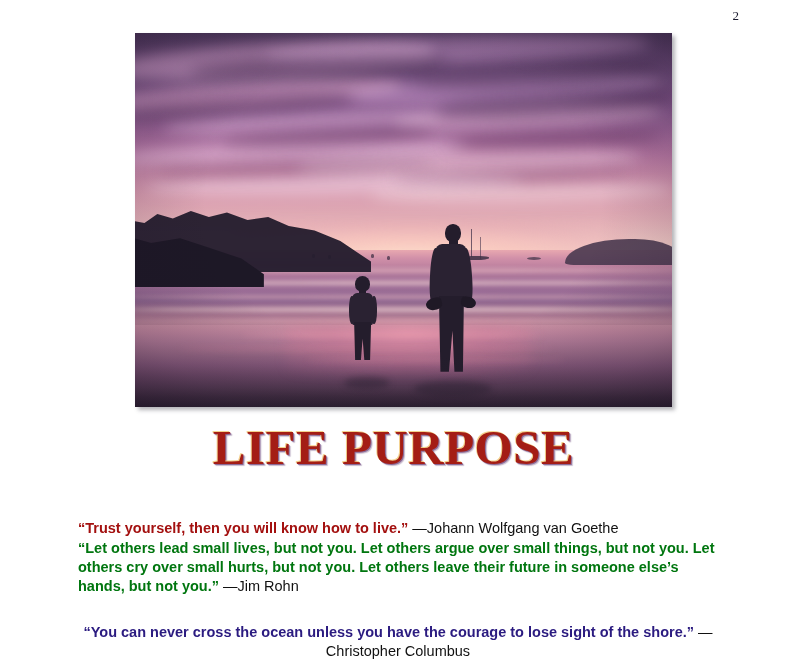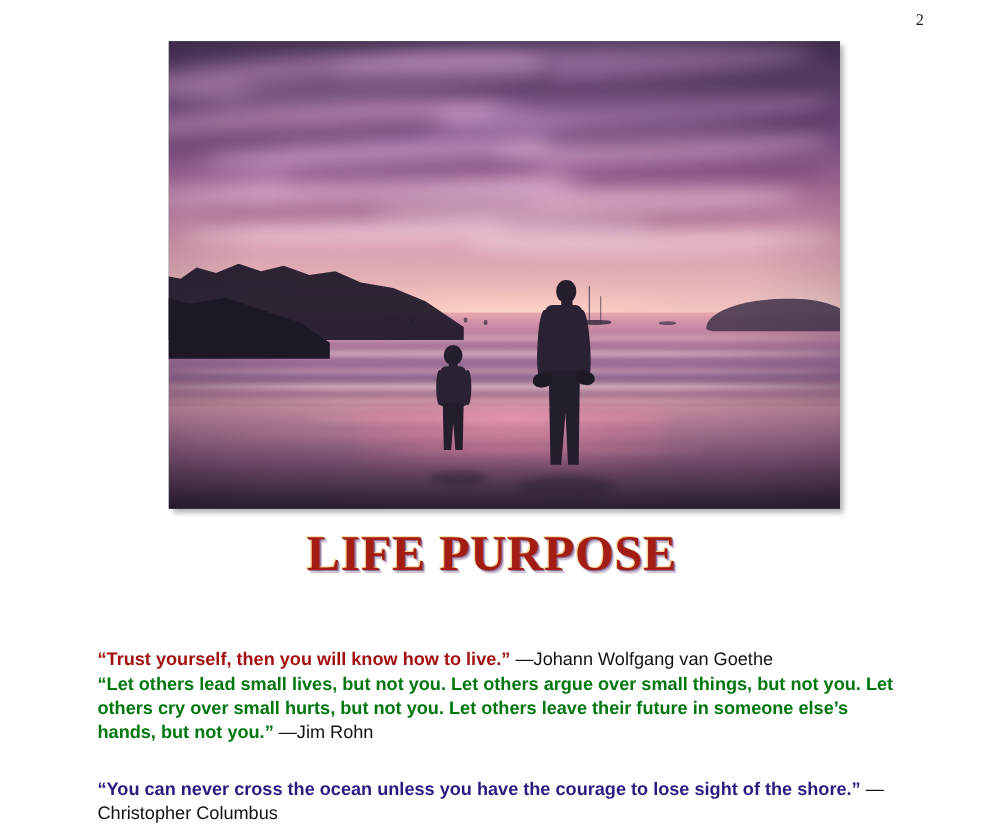--- a/index.html
+++ b/index.html
@@ -441,21 +441,21 @@
 
   
   .title {
     position: absolute;
     left: 0;
     right: 0;
     top: 422px;
     text-align: center;
     font-family: "Liberation Serif", serif;
     font-weight: bold;
-    font-size: 40px;
+    font-size: 49px;
     letter-spacing: 0.5px;
     color: #A41D15;
     text-shadow:
       -1px -1px 0 rgba(240, 200, 120, 0.85),
        1px  1px 0 rgba(90, 40, 110, 0.55),
        2px  2px 1px rgba(70, 30, 90, 0.30);
     line-height: 1.05;
     white-space: nowrap;
   }
 
@@ -465,21 +465,21 @@
     left: 78px;
     top: 492px;
     width: 640px;
   }
   .quote-block {
     font-size: 14.5px;
     line-height: 1.30;
     margin: 0 0 1px 0;
   }
   .quote-block.q2 { margin-top: 27px; }
-  .quote-block.q3 { margin-top: 28px; }
+  .quote-block.q3 { margin-top: 28px; text-align: center; }
 
   .qtext { font-weight: bold; }
   .q1 .qtext { color: #00760F; }
   .q2 .qtext { color: #A3100F; }
   .q3 .qtext { color: #2B1B80; }
 
   .qattr {
     font-weight: normal;
     color: #111111;
   }

